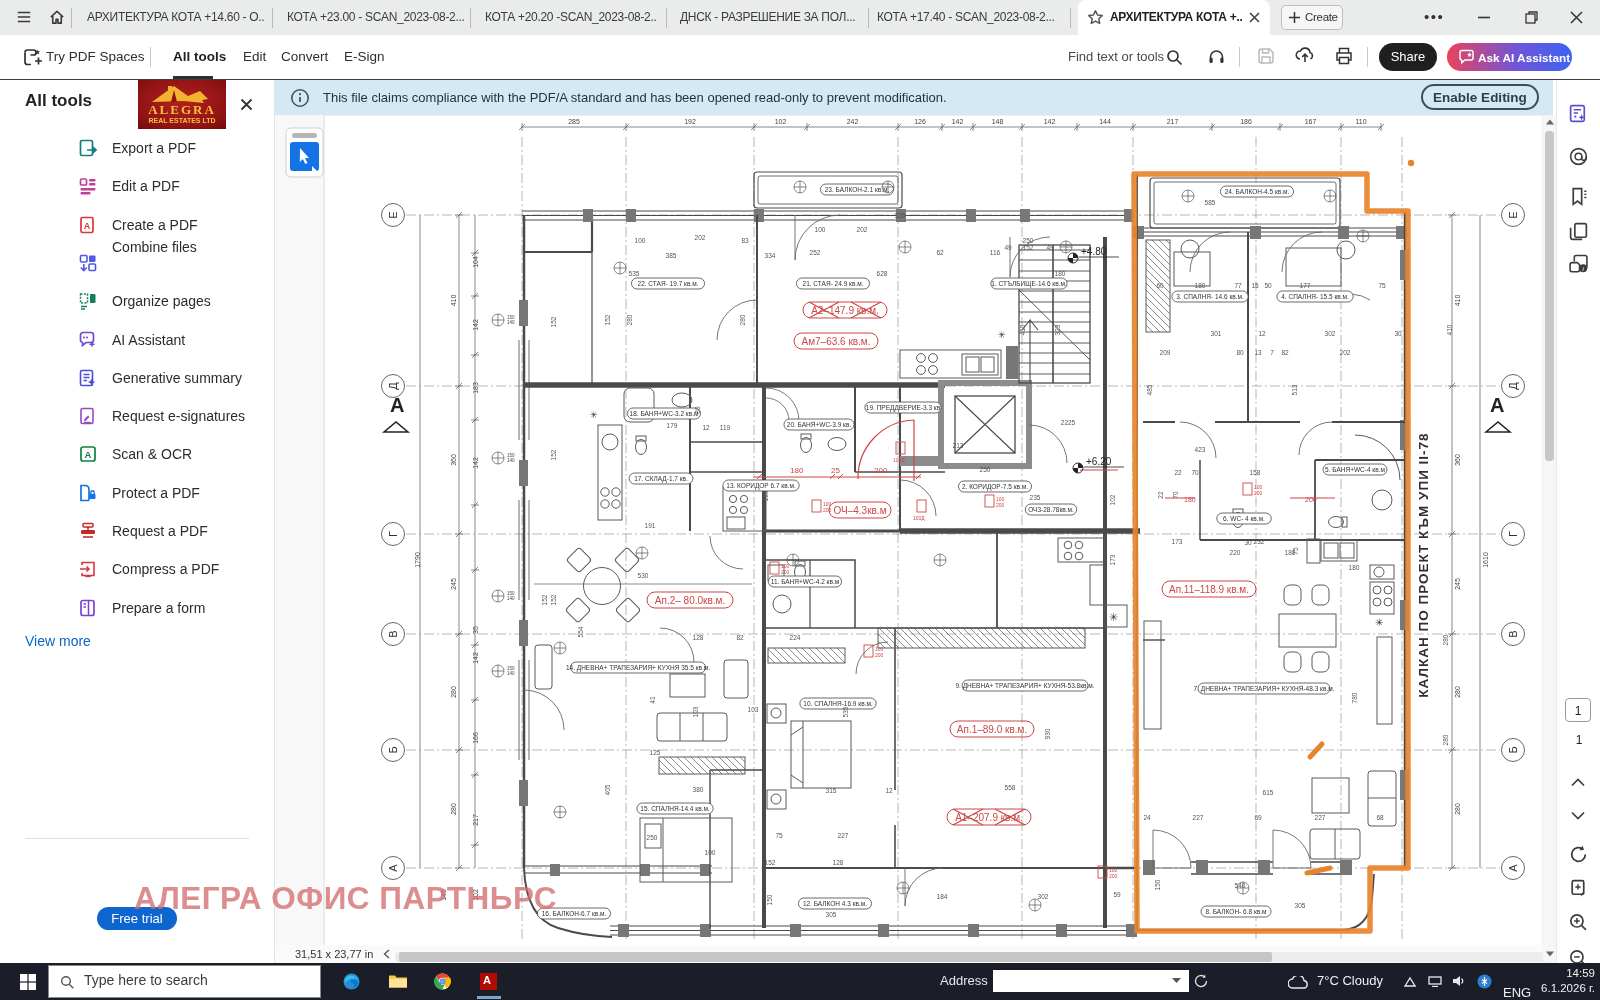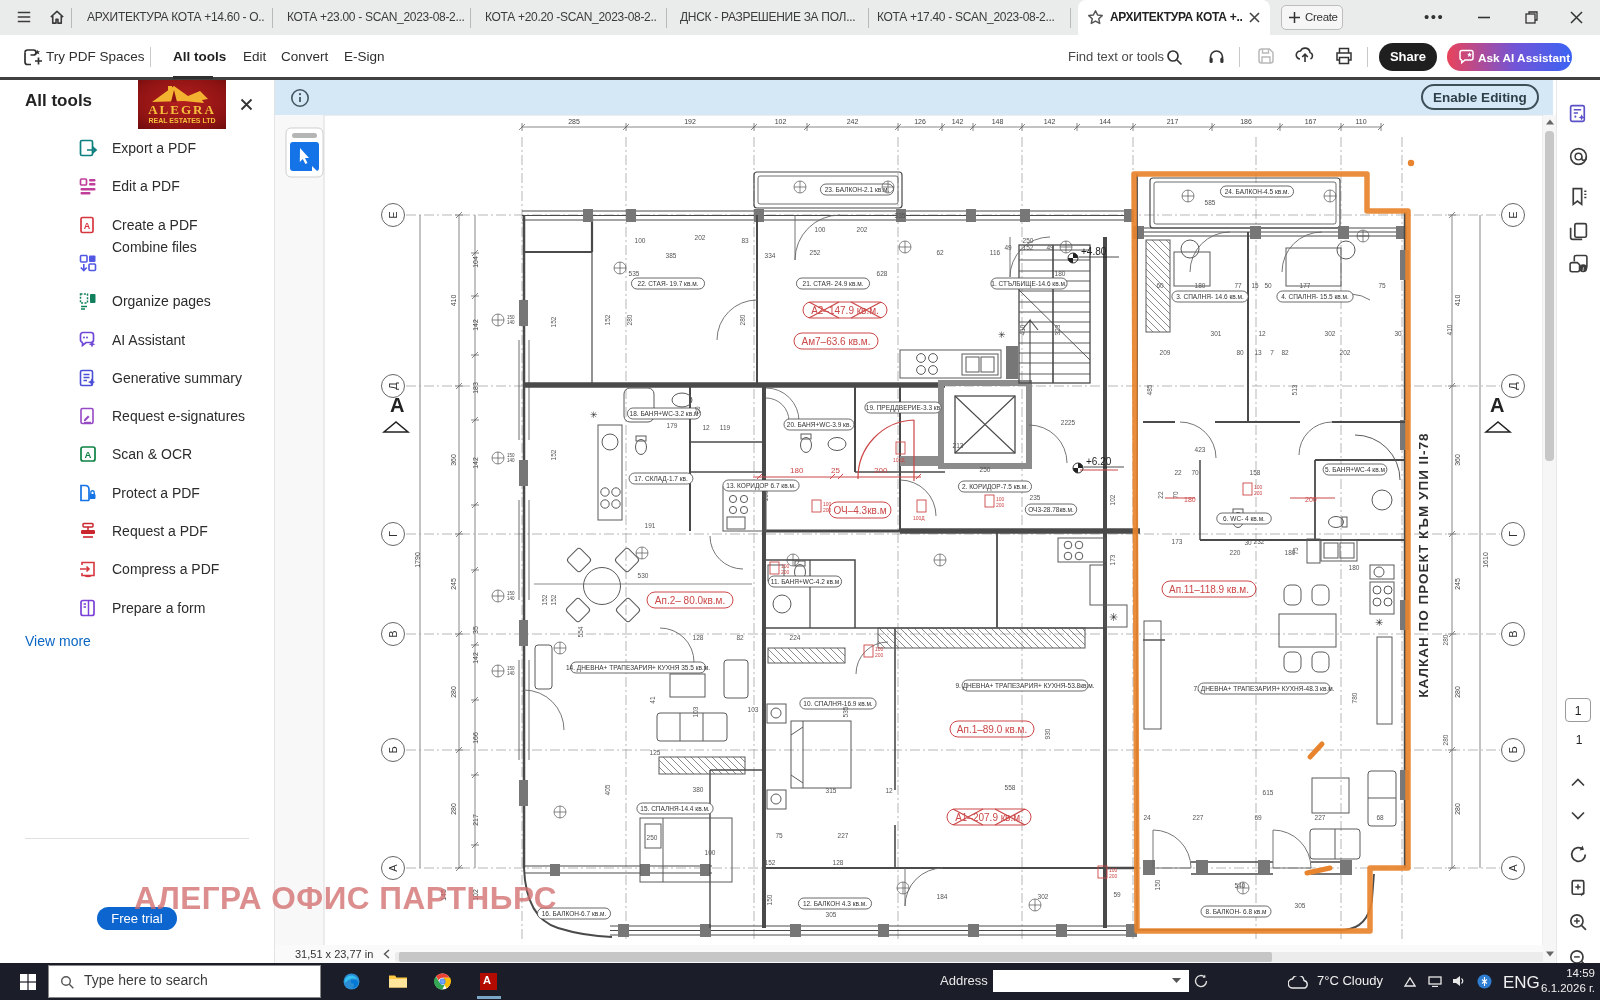--- a/index.html
+++ b/index.html
@@ -3,21 +3,21 @@
 <style>
 *{margin:0;padding:0;box-sizing:border-box}
 html,body{width:1600px;height:1000px;overflow:hidden;font-family:"Liberation Sans",sans-serif;background:#fff;position:relative}
 .abs{position:absolute}
 
 #tabbar{left:0;top:0;width:1600px;height:35px;background:#eaebeb;position:absolute}
 #tabbar .sep{position:absolute;top:8px;width:1px;height:20px;background:#b9b9b9}
 .tabtxt{position:absolute;top:0;height:35px;line-height:35px;font-size:12px;color:#3b3b3b;white-space:nowrap;overflow:hidden;letter-spacing:-0.3px}
 #activetab{position:absolute;left:1078px;top:0;width:192px;height:35px;background:#fff;border-radius:8px 8px 0 0}
 
-#toolbar{left:0;top:35px;width:1600px;height:45px;background:#fff;border-bottom:3px solid #404040;position:absolute}
+#toolbar{left:0;top:35px;width:1600px;height:45px;background:#fff;border-bottom:1px solid #404040;position:absolute}
 .tb{position:absolute;top:0;height:44px;line-height:44px;font-size:13.5px;color:#2f2f2f;white-space:nowrap}
 
 #notif{left:275px;top:80px;width:1278px;height:35px;background:#d4e8f6;position:absolute}
 
 #sidebar{left:0;top:80px;width:275px;height:883px;background:#fff;border-right:1px solid #e4e4e4;position:absolute}
 .toolitem{position:absolute;left:112px;font-size:14px;color:#2c2c2c;white-space:nowrap}
 
 #canvas{left:275px;top:115px;width:1268px;height:837px;background:#f8f8f8;position:absolute}
 
 #rightpanel{left:1556px;top:80px;width:44px;height:883px;background:#fff;border-left:1px solid #e8e8e8;position:absolute}
@@ -103,34 +103,35 @@
     </svg>
 <svg class="abs" style="left:1295px;top:11px" width="20" height="20" viewBox="0 0 20 20">
       <path d="M5 13a4 4 0 0 1 .5-8 5 5 0 0 1 9.5 1.5 3.5 3.5 0 0 1 .5 6.5" fill="none" stroke="#333" stroke-width="1.6"></path>
       <path d="M10 16V8.5M7.2 11l2.8-2.8 2.8 2.8" fill="none" stroke="#333" stroke-width="1.6"></path>
     </svg>
 <svg class="abs" style="left:1335px;top:12px" width="18" height="18" viewBox="0 0 18 18">
       <path d="M4.5 6V1.5h9V6M4.5 13H2V6h14v7h-2.5" fill="none" stroke="#333" stroke-width="1.5"></path>
       <rect x="4.5" y="10.5" width="9" height="6" fill="#fff" stroke="#333" stroke-width="1.5"></rect>
     </svg>
 <div class="abs" style="left:1367px;top:12px;width:1px;height:20px;background:#c9c9c9"></div>
-<div class="wbtn" style="left:1379px;top:8px;width:58px;height:28px;background:#1f1f1f;color:#fff;font-size:13px;font-weight:bold;text-align:center;line-height:28px">Share</div>
+<div class="wbtn" style="left:1379px;top:8px;width:58px;height:28px;background:#1f1f1f;color:#fff;font-size:13px;font-weight:normal;text-align:center;line-height:28px">Share</div>
 <div class="wbtn" style="left:1447px;top:8px;width:125px;height:28px;background:linear-gradient(90deg,#e9435a 0%,#7155d8 55%,#3b63f3 100%)"></div>
 <svg class="abs" style="left:1458px;top:14px" width="17" height="16" viewBox="0 0 17 16">
       <path d="M2 3.5C2 2.4 2.9 1.5 4 1.5h9c1.1 0 2 .9 2 2V9c0 1.1-.9 2-2 2H7l-3.2 2.6V11H4c-1.1 0-2-.9-2-2z" fill="none" stroke="#fff" stroke-width="1.5"></path>
       <path d="M11.5 3.2l.7 1.6 1.7.2-1.3 1.2.4 1.7-1.5-.9-1.5.9.4-1.7-1.3-1.2 1.7-.2z" fill="#fff"></path>
     </svg>
 <div class="abs" style="left:1478px;top:16px;color:#fff;font-size:11.8px;font-weight:bold;white-space:nowrap">Ask AI Assistant</div>
 </div>
 <div id="notif">
 <svg class="abs" style="left:15px;top:8px" width="20" height="20" viewBox="0 0 20 20">
       <circle cx="10" cy="10" r="8.2" fill="none" stroke="#43555e" stroke-width="1.6"></circle>
       <path d="M10 9v5" stroke="#43555e" stroke-width="1.8"></path>
       <circle cx="10" cy="6.2" r="1.1" fill="#43555e"></circle>
     </svg>
+<div class="abs" style="left:48px;top:10px;font-size:13px;color:#23333b">This file claims compliance with the PDF/A standard and has been opened read-only to prevent modification.</div>
 <div class="abs" style="left:1146px;top:4px;width:118px;height:26px;border:2px solid #3e4f58;border-radius:14px;text-align:center;line-height:23px;font-size:13.5px;font-weight:bold;color:#2e3f48">Enable Editing</div>
 </div>
 <div id="sidebar">
 <div class="abs" style="left:25px;top:11px;font-size:17px;font-weight:bold;color:#222">All tools</div>
 <svg class="abs" style="left:138px;top:0px" width="88" height="49" viewBox="0 0 88 49">
 <defs>
         <radialGradient id="lgrad" cx="50%" cy="45%" r="75%">
           <stop offset="0%" stop-color="#b41f1f"></stop>
           <stop offset="70%" stop-color="#8f1313"></stop>
           <stop offset="100%" stop-color="#6e0c0c"></stop>
@@ -1167,14 +1168,14 @@
       <path d="M4 10.5h6" stroke="#e8e8e8" stroke-width="1.3"></path>
     </svg>
 <svg class="abs" style="left:1452px;top:12px" width="13" height="12" viewBox="0 0 13 12">
       <path d="M1 4h3l4-3v10L4 8H1z" fill="#e8e8e8"></path>
       <path d="M9.5 3.5c1.5 1.5 1.5 3.5 0 5" fill="none" stroke="#e8e8e8" stroke-width="1.2"></path>
     </svg>
 <circle><svg class="abs" style="left:1477px;top:11px" width="15" height="15" viewBox="0 0 15 15">
         <circle cx="7.5" cy="7.5" r="7" fill="#2e7dd1"></circle>
         <path d="M7.5 3v9M5 5.5l5 4M10 5.5l-5 4" stroke="#fff" stroke-width="1.1"></path>
       </svg>
-<div class="abs" style="left:1503px;top:10px;font-size:17px;color:#f0f0f0">ENG</div>
+<div class="abs" style="left:1503px;top:22px;font-size:13px;color:#f0f0f0">ENG</div>
 <div class="abs" style="left:1537px;top:3px;width:58px;text-align:right;font-size:11.5px;color:#f0f0f0;line-height:15px">14:59<br>6.1.2026 г.</div>
 </circle></div>
 </body></html>

